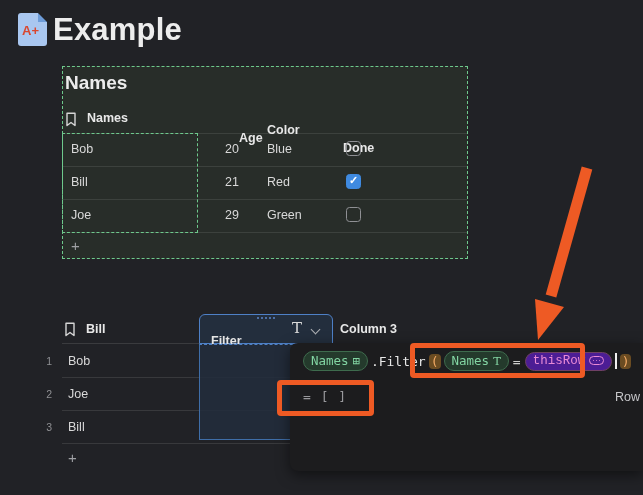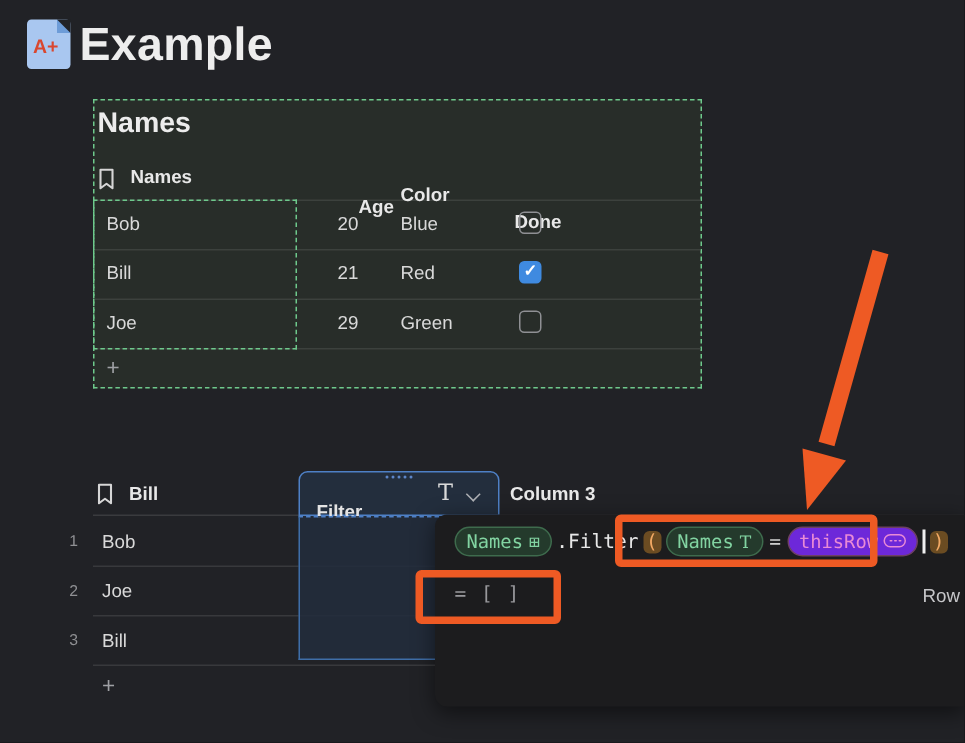--- a/index.html
+++ b/index.html
@@ -63,21 +63,21 @@
   .ft-plus{left:68px;top:449px;font-size:15px;color:#9fa0a4;}
 
   
   .popup{left:290px;top:343px;width:353px;height:128px;background:#1c1c1e;
       border-radius:8px 0 0 8px;box-shadow:0 4px 14px rgba(0,0,0,.5);z-index:5;}
   .f-row1{position:absolute;left:0;top:0;width:100%;height:37px;}
   .f-row1 .inner{position:absolute;left:13px;top:8px;display:flex;align-items:center;gap:3px;white-space:nowrap;}
   .pill{display:inline-flex;align-items:center;gap:4px;padding:1px 7px 2px 7px;border-radius:10px;
       font-size:12.5px;font-family:"DejaVu Sans Mono",monospace;}
   .pill.green{color:#82d4a2;background:#243a2c;border:1px solid #3e6b4d;}
-  .pill.pink{color:#e98ad6;background:#6d28d9;border:1px solid #6e4064;}
+  .pill.pink{color:#e98ad6;background:#4c1d95;border:1px solid #6e4064;font-family:Liberation Mono, monospace;}
   .pill .t-serif{font-family:"DejaVu Serif",serif;font-size:11.5px;}
   .grid-glyph{font-size:12px;line-height:10px;}
   .chip-glyph{display:inline-flex;align-items:center;justify-content:center;gap:1.5px;
       width:15px;height:9px;border:1.2px solid #e98ad6;border-radius:5px;box-sizing:border-box;}
   .chip-glyph i{width:1.5px;height:1.5px;background:#e98ad6;border-radius:50%;display:block;}
   .code{font-family:"DejaVu Sans Mono",monospace;font-size:13px;color:#e8e8e8;}
   .paren{font-family:"DejaVu Sans Mono",monospace;font-size:13px;color:#f2a964;background:#6b4c22;
       border-radius:4px;padding:0 2px;}
   .eq{font-family:"DejaVu Sans Mono",monospace;font-size:13px;color:#cfcfcf;padding:0 1px;}
   .cursor{width:1.5px;height:16px;background:#f0f0f0;display:inline-block;}

